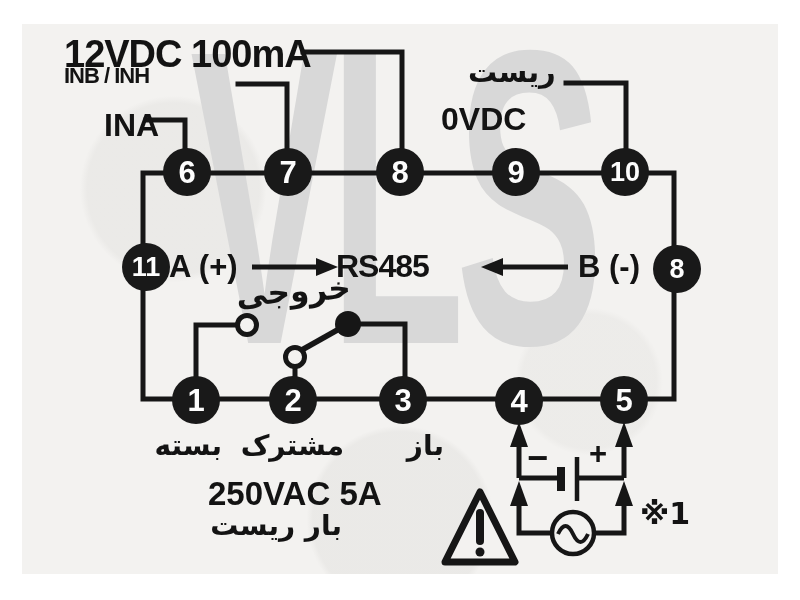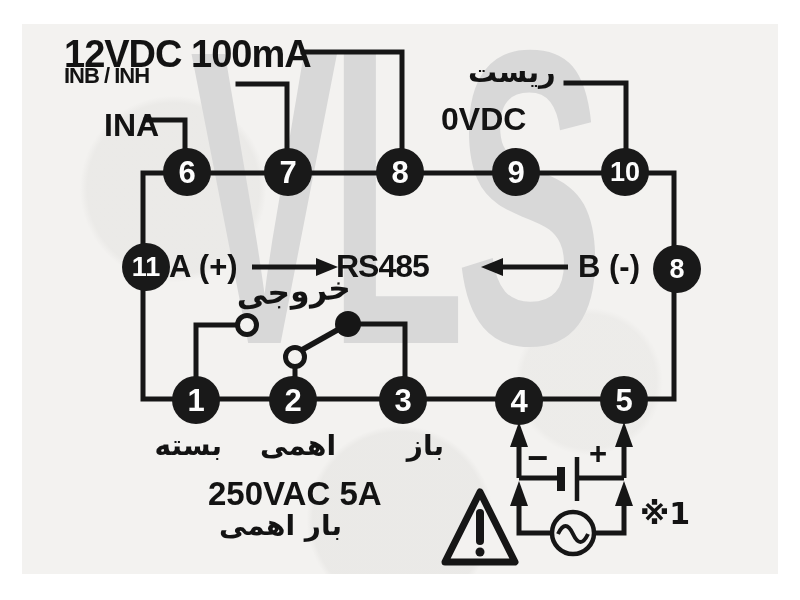--- a/index.html
+++ b/index.html
@@ -143,20 +143,20 @@
   <div class="lbl" id="lbl-supply">12VDC 100mA</div>
   <div class="lbl" id="lbl-inb">INB / INH</div>
   <div class="lbl" id="lbl-ina">INA</div>
   <div class="lbl fa" id="lbl-reset">ریست</div>
   <div class="lbl" id="lbl-0vdc">0VDC</div>
   <div class="lbl" id="lbl-aplus">A (+)</div>
   <div class="lbl" id="lbl-rs485">RS485</div>
   <div class="lbl" id="lbl-bminus">B (-)</div>
   <div class="lbl fa" id="lbl-output">خروجی</div>
   <div class="lbl fa" id="lbl-nc">بسته</div>
-  <div class="lbl fa" id="lbl-common">اهمی</div>
+  <div class="lbl fa" id="lbl-common">مشترک</div>
   <div class="lbl fa" id="lbl-no">باز</div>
   <div class="lbl" id="lbl-rating">250VAC 5A</div>
-  <div class="lbl fa" id="lbl-load">بار اهمی</div>
+  <div class="lbl fa" id="lbl-load">بار ریست</div>
   <div class="lbl" id="lbl-minus">−</div>
   <div class="lbl" id="lbl-plus">+</div>
   <div class="lbl" id="lbl-note">※1</div>
 </div>
 
 </body></html>

